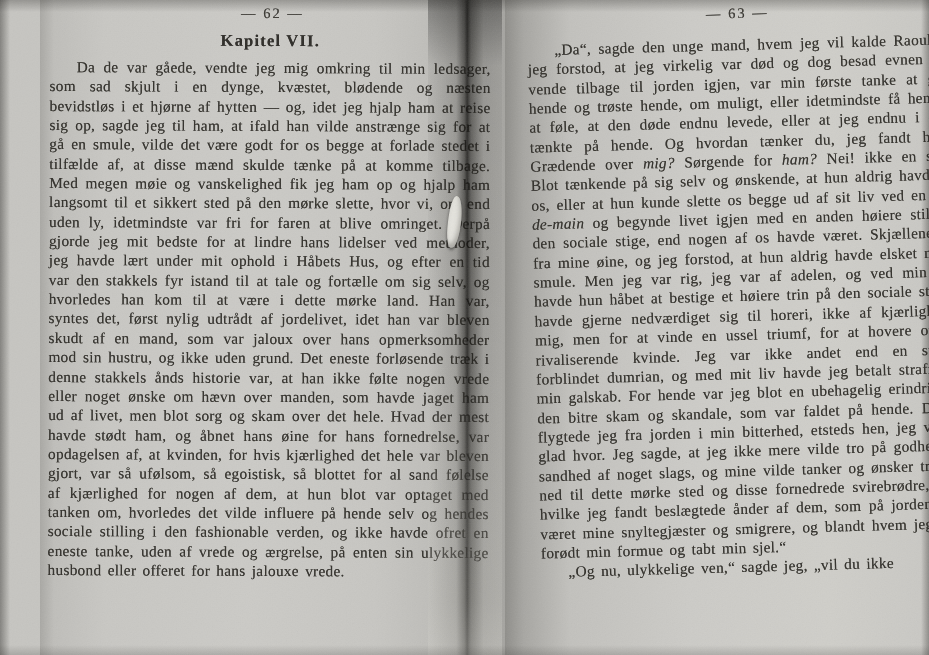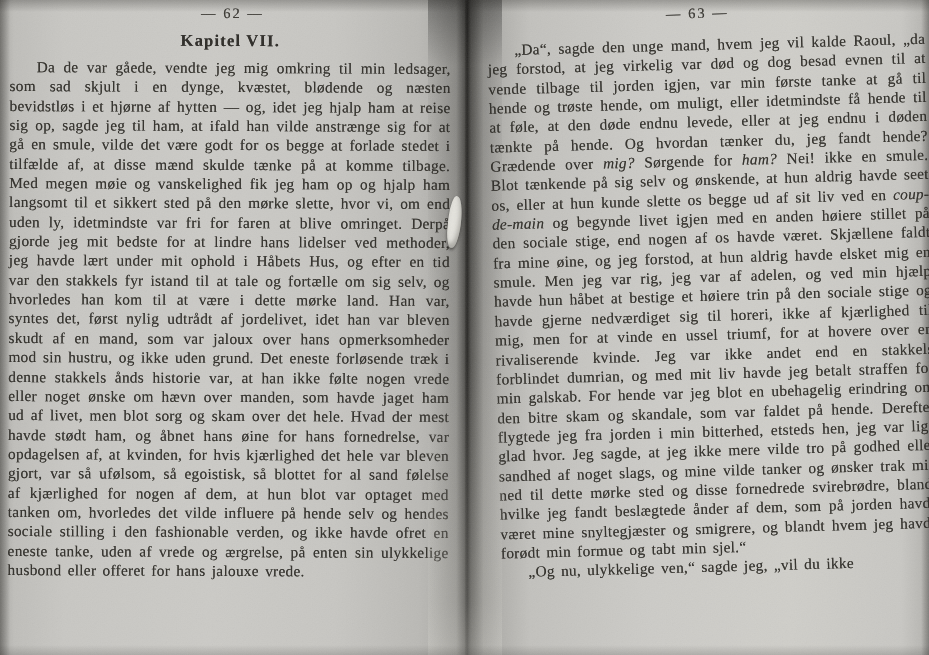--- a/index.html
+++ b/index.html
@@ -12,20 +12,21 @@
   .spread {
     position: relative;
     width: 929px; height: 655px;
     overflow: hidden;
     background: #c6c5c1;
   }
   
   .page {
     position: absolute; top: 0; height: 655px;
     color: #34322d;
+    margin-left: 40px;
   }
   .page-left {
     left: 0; width: 465px;
     background: linear-gradient(90deg,
       #a9a8a4 0%, #bfbeba 3%, #c8c7c3 14%, #cbcac6 45%,
       #c7c6c2 72%, #bab9b5 90%, #a5a4a0 100%);
   }
   .page-right {
     left: 465px; width: 464px;
     background: linear-gradient(90deg,

